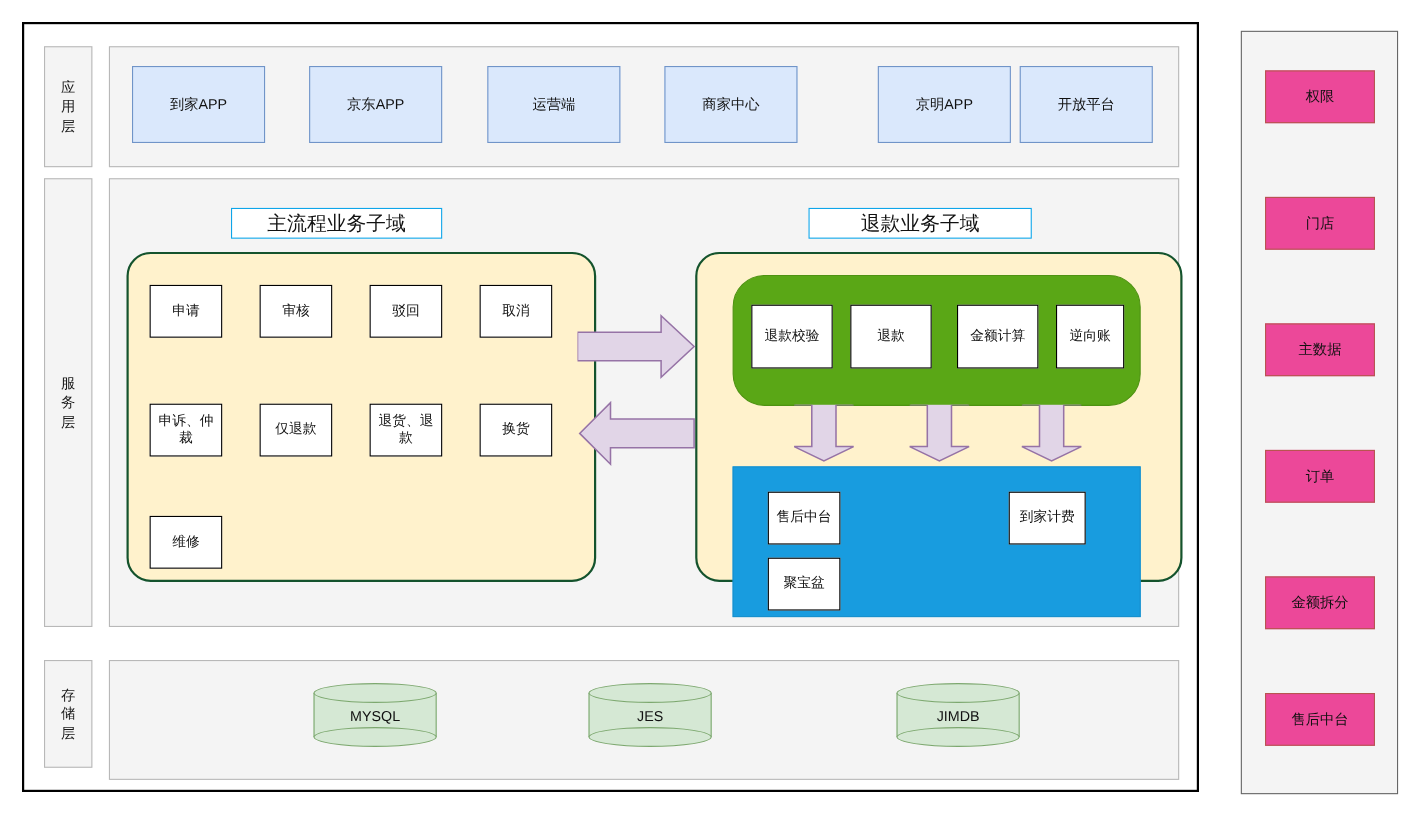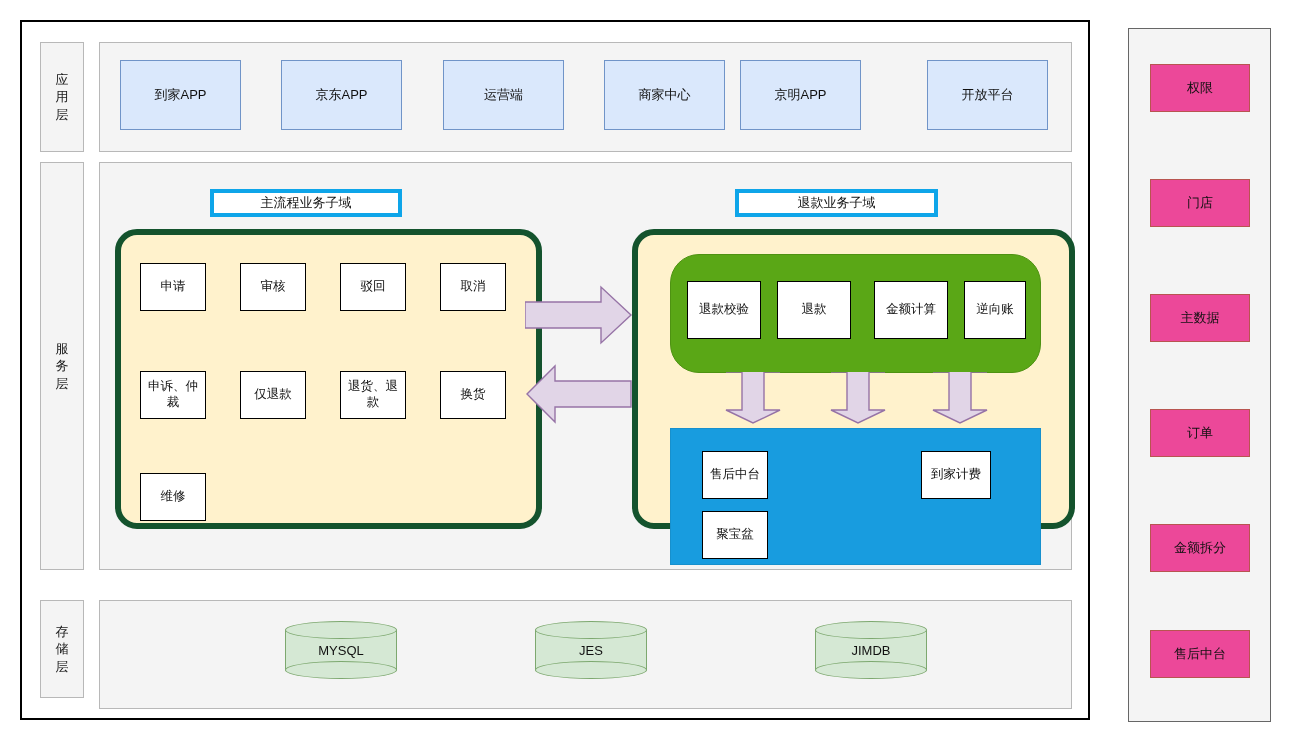--- a/index.html
+++ b/index.html
@@ -60,34 +60,34 @@
     color: #111111;
     top: 17px;
     width: 121px;
     height: 70px;
   }
 
   
   .subdomain-title {
     position: absolute;
     background: #ffffff;
-    border: 4px solid #0ea5e9;
-    display: flex;
-    align-items: center;
-    justify-content: center;
-    font-size: 13px;
+    border: 1px solid #0ea5e9;
+    display: flex;
+    align-items: center;
+    justify-content: center;
+    font-size: 18px;
     color: #111111;
     height: 28px;
   }
 
   
   .subdomain {
     position: absolute;
     background: #fff2cc;
-    border: 6px solid #14532d;
+    border: 2px solid #14532d;
     border-radius: 22px;
   }
 
   
   .proc-box {
     position: absolute;
     background: #ffffff;
     border: 1px solid #000000;
     display: flex;
     align-items: center;
@@ -191,21 +191,21 @@
         <div>应</div>
         <div>用</div>
         <div>层</div>
       </span>
   </div>
   <div class="layer-body" style="left:99px; top:42px; width:973px; height:110px;">
     <div class="app-box" style="left:20px;">到家APP</div>
     <div class="app-box" style="left:181px;">京东APP</div>
     <div class="app-box" style="left:343px;">运营端</div>
     <div class="app-box" style="left:504px;">商家中心</div>
-    <div class="app-box" style="left:640px;">京明APP</div>
+    <div class="app-box" style="left:698px;">京明APP</div>
     <div class="app-box" style="left:827px;">开放平台</div>
   </div>
 
   <div class="layer-label" style="left:40px; top:162px; height:408px;">
     <span>
         <div>服</div>
         <div>务</div>
         <div>层</div>
       </span>
   </div>

